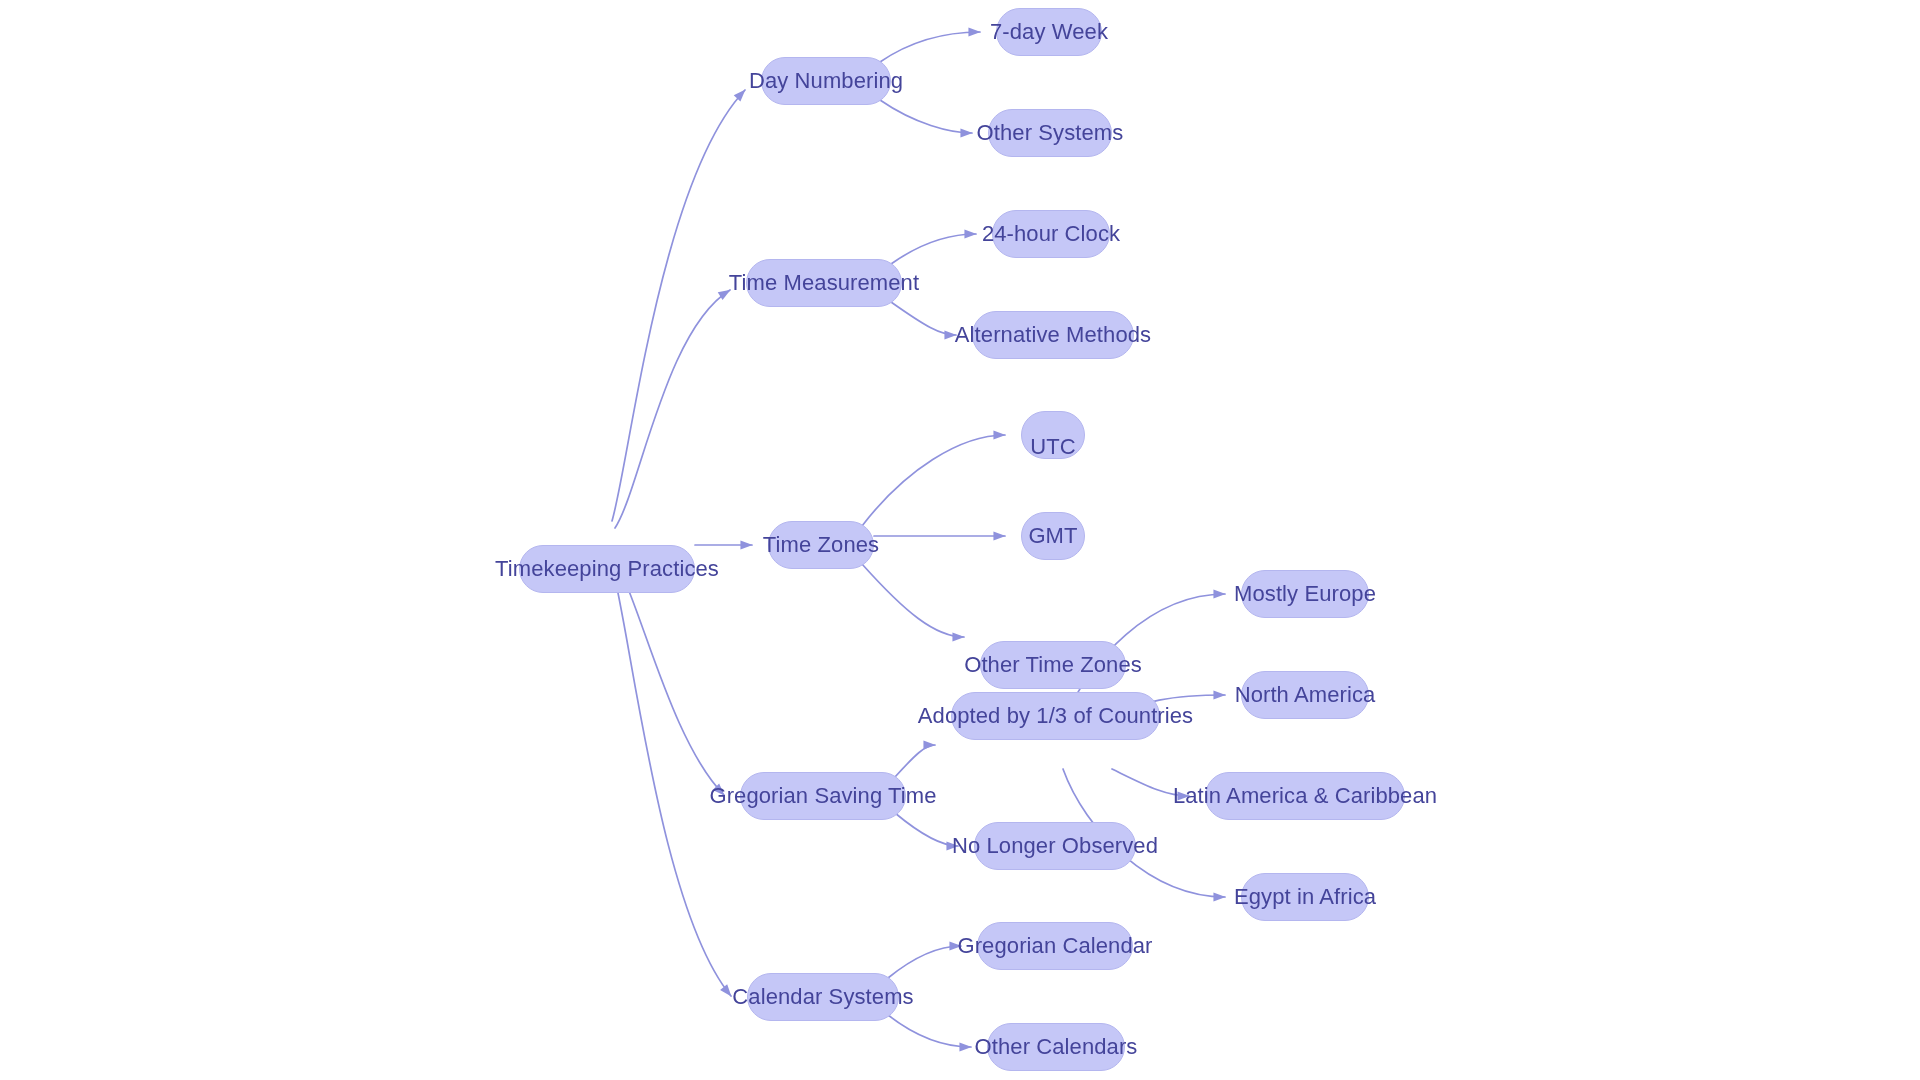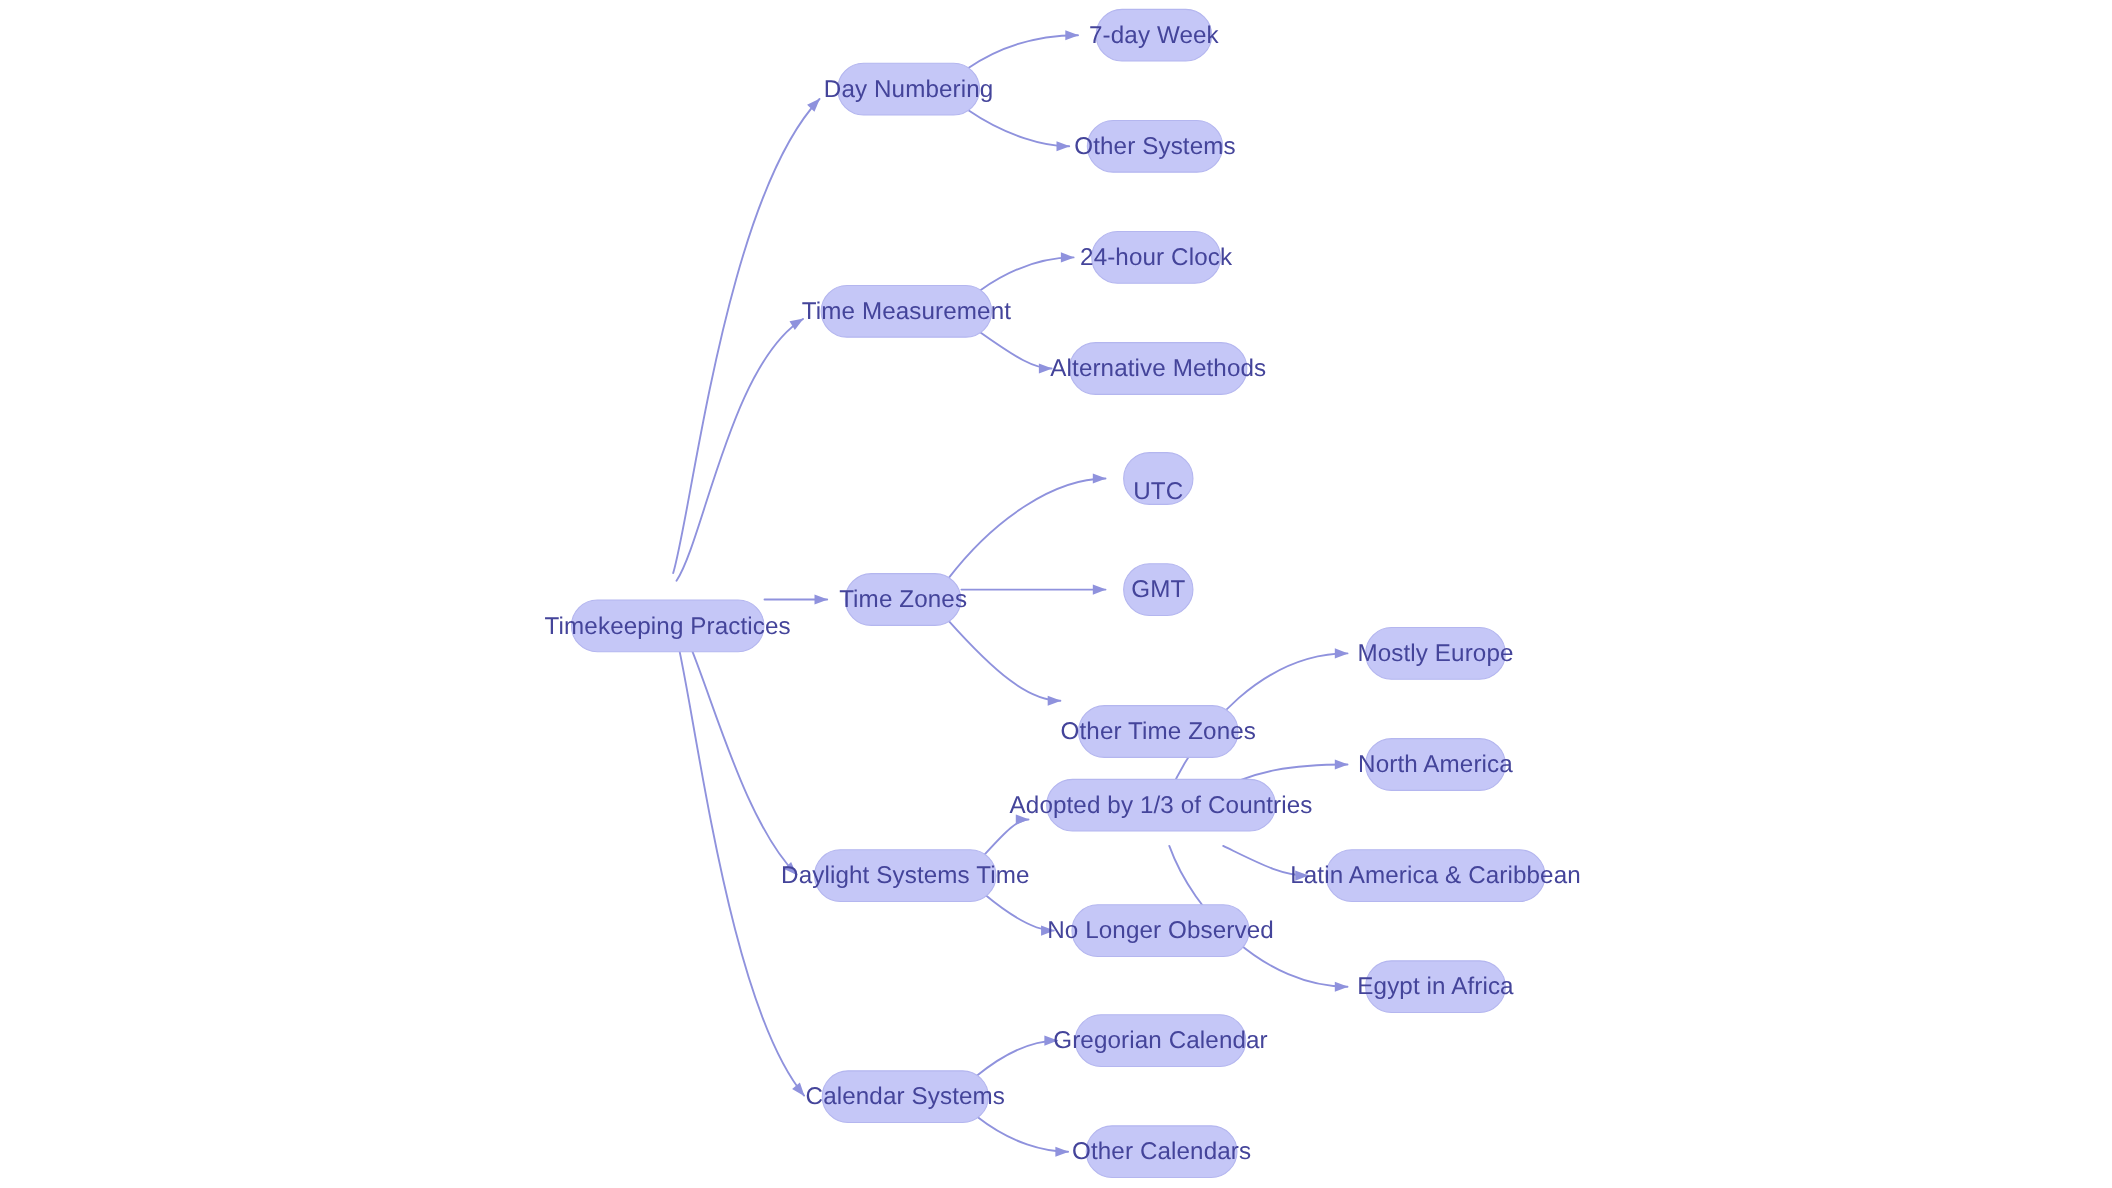--- a/index.html
+++ b/index.html
@@ -116,23 +116,23 @@
       <div class="node" style="left: 1021px; top: 411px; width: 64px; height: 48px; align-items: flex-end;">
         <span class="node-label">UTC</span>
       </div>
       <div class="node" style="left: 1021px; top: 512px; width: 64px; height: 48px;">
         <span class="node-label">GMT</span>
       </div>
       <div class="node" style="left: 980px; top: 641px; width: 146px; height: 48px;">
         <span class="node-label">Other Time Zones</span>
       </div>
       <div class="node" style="left: 740px; top: 772px; width: 166px; height: 48px;">
-        <span class="node-label">Daylight Systems Time</span>
+        <span class="node-label">Gregorian Saving Time</span>
       </div>
-      <div class="node" style="left: 951px; top: 708px; width: 209px; height: 48px; align-items: center;">
+      <div class="node" style="left: 951px; top: 692px; width: 209px; height: 48px; align-items: center;">
         <span class="node-label">Adopted by 1/3 of Countries</span>
       </div>
       <div class="node" style="left: 974px; top: 822px; width: 162px; height: 48px;">
         <span class="node-label">No Longer Observed</span>
       </div>
       <div class="node" style="left: 1241px; top: 570px; width: 128px; height: 48px;">
         <span class="node-label">Mostly Europe</span>
       </div>
       <div class="node" style="left: 1241px; top: 671px; width: 128px; height: 48px;">
         <span class="node-label">North America</span>

